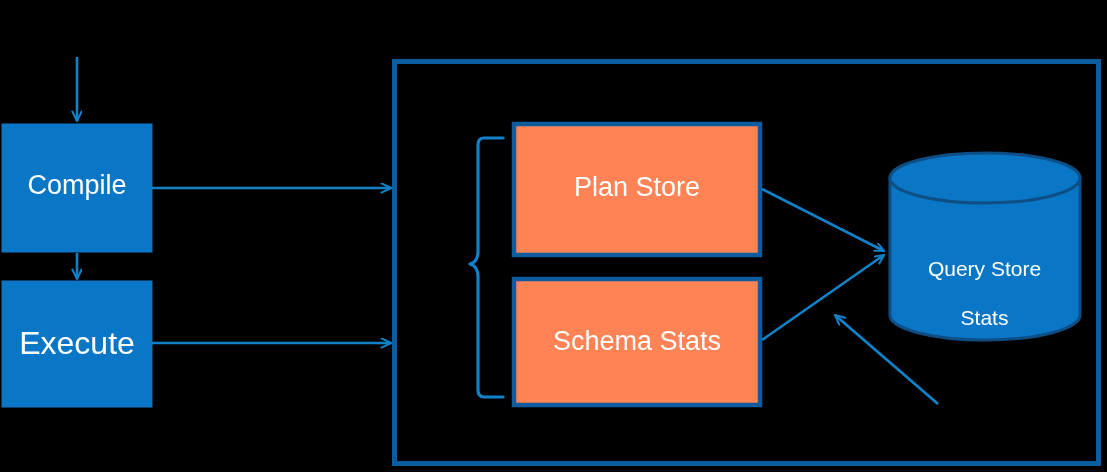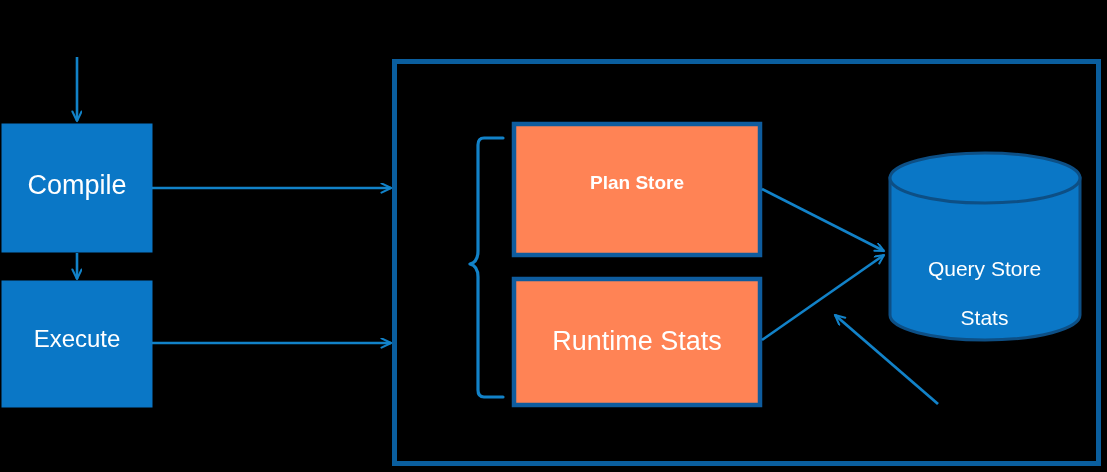--- a/index.html
+++ b/index.html
@@ -36,26 +36,25 @@
     white-space: pre-line;
     pointer-events: none;
     -webkit-font-smoothing: antialiased;
   }
   .lbl-compile {
     left: 2px;  top: 170px;  width: 150px;
     font-size: 27px;
   }
   .lbl-execute {
     left: 2px;  top: 325px;  width: 150px;
-    font-size: 24px;
+    font-size: 32px;
   }
   .lbl-plan-store {
     left: 512px; top: 172px; width: 250px;
-    font-size: 19px;
-    font-weight: bold;
+    font-size: 27px;
   }
   .lbl-runtime-stats {
     left: 512px; top: 326px; width: 250px;
     font-size: 27px;
   }
   .lbl-query-store {
     left: 889px; top: 232px; width: 191px;
     font-size: 21px;
   }
 </style>
@@ -120,20 +119,20 @@
 
     <line x1="938" y1="404" x2="835" y2="315" stroke="#1282C8" stroke-width="2.8" marker-end="url(#arrowOpen)"></line>
   </svg>
 
   <div class="node-label lbl-compile">Compile</div>
 
   <div class="node-label lbl-execute">Execute</div>
 
   <div class="node-label lbl-plan-store">Plan Store</div>
 
-  <div class="node-label lbl-runtime-stats">Runtime Stats</div>
+  <div class="node-label lbl-runtime-stats">Schema Stats</div>
 
   <div class="node-label lbl-query-store">
     <span>Query Store</span><br>
     <span>Stats</span>
   </div>
 
 </div>
 
 </body></html>

